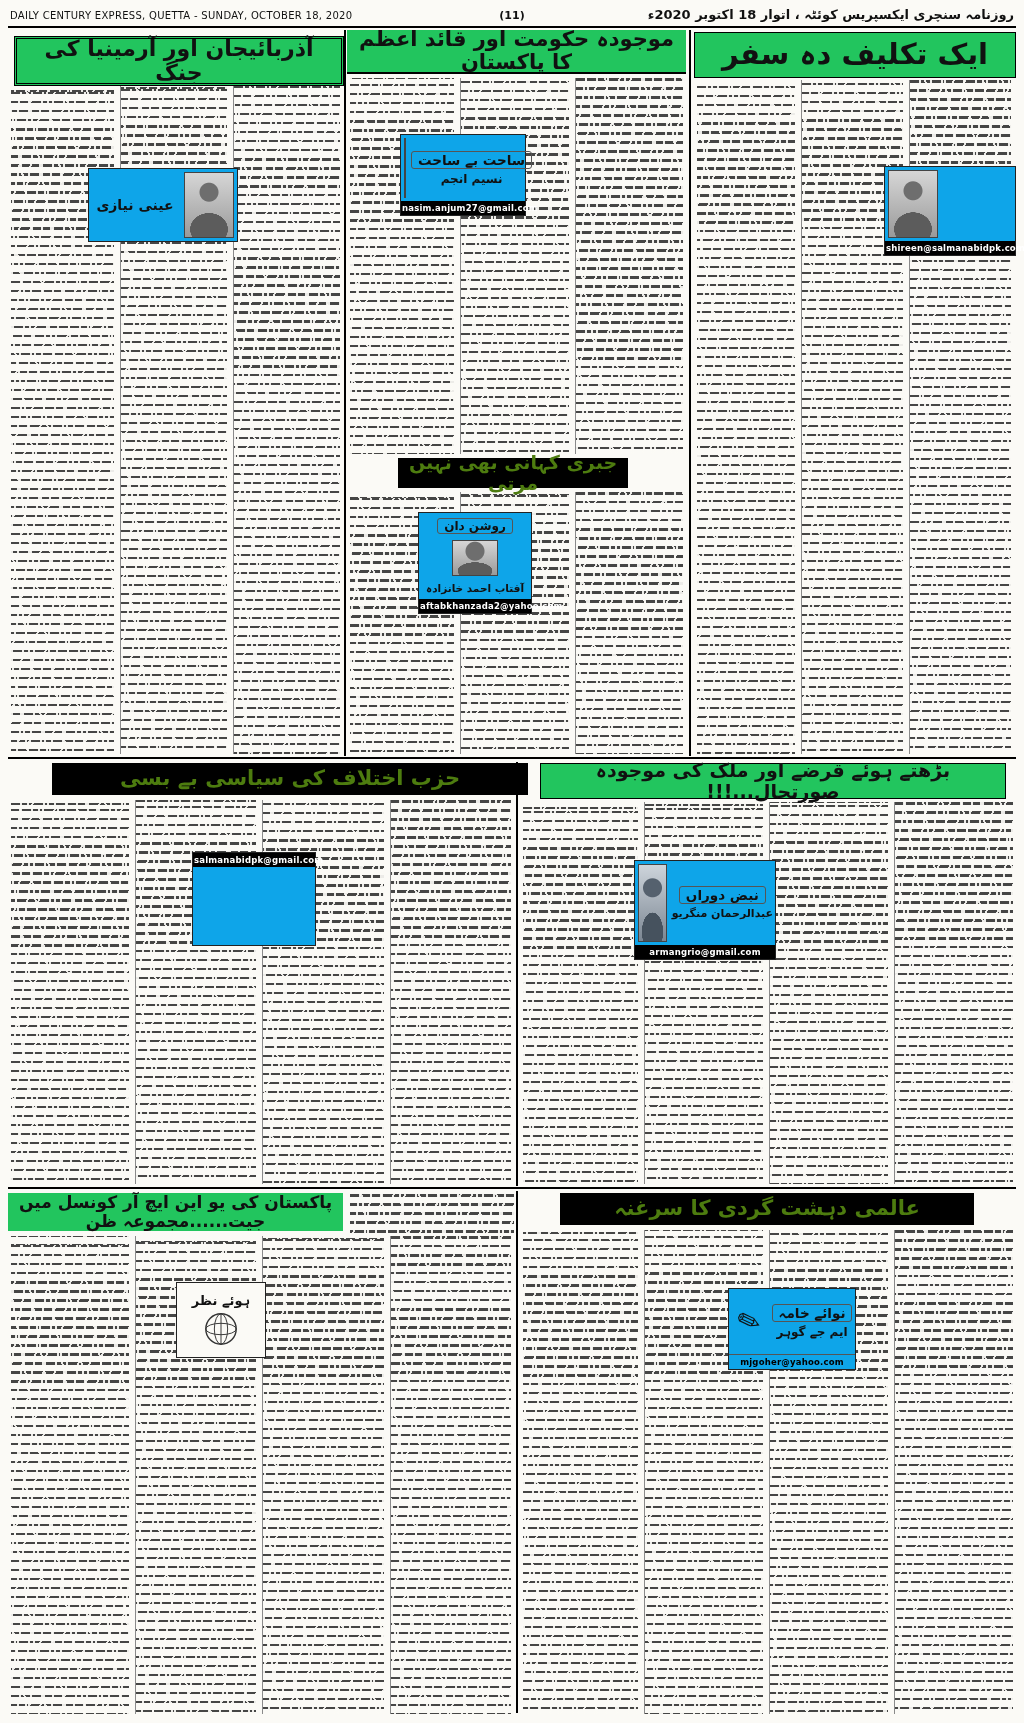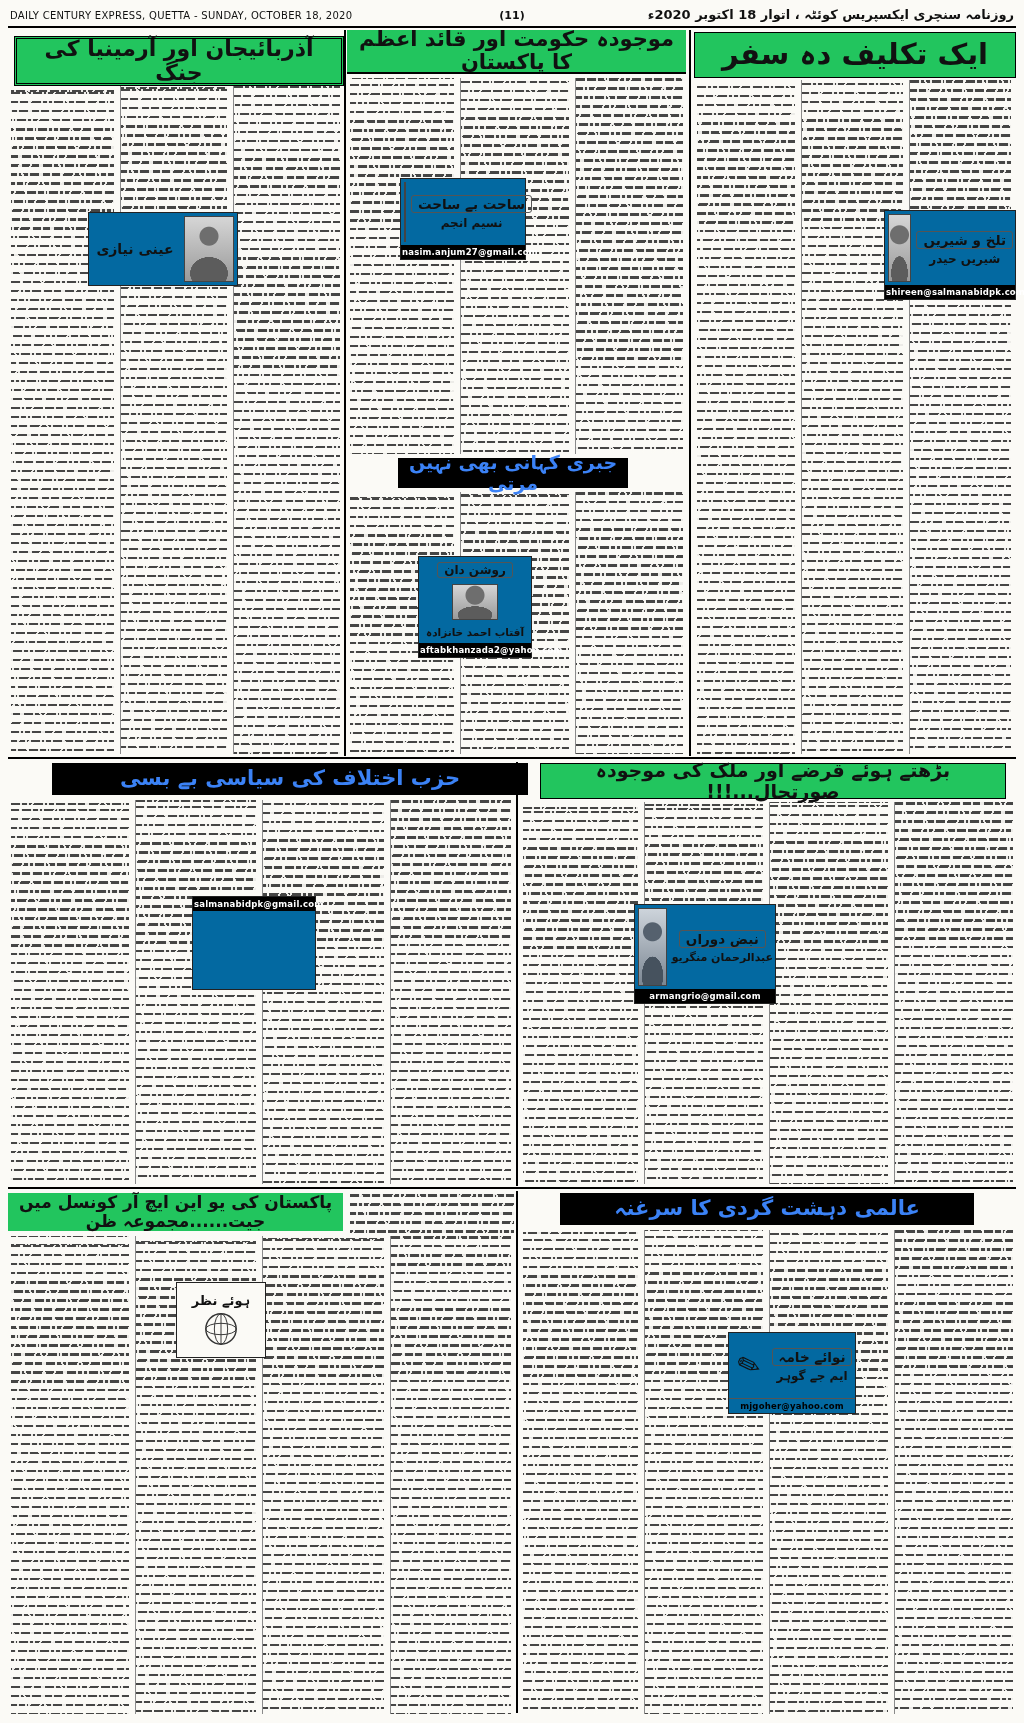--- a/index.html
+++ b/index.html
@@ -12,36 +12,36 @@
   .rule { position:absolute; background:#000; }
   
   .mast-left  { position:absolute; left:10px; top:10px; font-size:10px; letter-spacing:.3px; direction:ltr; }
   .mast-page  { position:absolute; left:0; right:0; top:9px; text-align:center; font-size:11px; font-weight:bold; }
   .mast-right { position:absolute; right:10px; top:7px; font-size:13px; font-weight:bold; direction:rtl; }
   
   .hl { position:absolute; display:flex; align-items:center; justify-content:center;
         font-weight:bold; direction:rtl; z-index:2; background:#22c55e; text-align:center; line-height:1.1; }
   .hl-box    { border:1.5px solid #000; }
   .hl-double { border:3px double #000; }
-  .hl-bar    { background:#000; color:#3b82f6; }
+  .hl-bar    { background:#000; color:#4d7c0f; }
   .hl-underline { border-bottom:2px solid #000; }
   
   .cols { position:absolute; display:flex; z-index:1; direction:rtl; }
   .col  { flex:1 1 0; margin:0 3px; }
   .col:not(:last-child){ border-left:1px solid #8a8a8a; padding-left:3px; }
   .sim, .simblock {
     background-image:
       repeating-linear-gradient(100deg, transparent 0 9px,  rgba(251,250,246,.92) 9px 11px),
       repeating-linear-gradient(80deg,  transparent 0 17px, rgba(251,250,246,.92) 17px 19px),
       repeating-linear-gradient(180deg, rgba(30,30,30,.82) 0 2.5px, transparent 2.5px 9px);
   }
   .simblock { position:absolute; z-index:1; }
   
-  .abox { position:absolute; z-index:5; background:#0369a1; border:1px solid #222;
-          display:flex; flex-direction:column; direction:rtl;margin-top:44px; }
+  .abox { position:absolute; z-index:5; background:#0ea5e9; border:1px solid #222;
+          display:flex; flex-direction:column; direction:rtl; }
   .abox-main { flex:1; display:flex; align-items:stretch; }
   .abox-main.flip { flex-direction:row-reverse; }
   .ainfo { flex:1; display:flex; flex-direction:column; align-items:center; justify-content:center; gap:3px; padding:2px; }
   .atitle { font-size:13.5px; font-weight:bold; border:1px solid #555; border-radius:3px; padding:0 6px; white-space:nowrap; }
   .aname  { font-size:12px; font-weight:bold; white-space:nowrap; }
   .aemail { background:#000; color:#fff; font-size:8.5px; font-weight:bold; text-align:center;
             padding:2px 1px; direction:ltr; letter-spacing:.2px; }
   .aemail-plain { color:#000; background:none; border-top:1px solid #555; }
   .photo { width:48px; margin:3px; border:1px solid #444; }
   .photo-gray {
@@ -91,24 +91,20 @@
   <section>
     <div class="hl hl-box" style="left:694px;top:32px;width:320px;height:44px;font-size:29px">ایک تکلیف دہ سفر</div>
     <div class="cols" style="left:694px;top:80px;width:320px;height:674px">
         <div class="col sim" style="background-position-y: 0px;"></div>
         <div class="col sim" style="background-position-y: 3px;"></div>
         <div class="col sim" style="background-position-y: 6px;"></div>
       </div>
     <div class="abox" style="left:884px;top:166px;width:130px;height:88px">
       <div class="abox-main flip">
         <div class="photo photo-gray"></div>
-        <div class="ainfo">
-          <span class="atitle">تلخ و شیریں</span>
-          <span class="aname">شیریں حیدر</span>
-        </div>
       </div>
       <div class="aemail">shireen@salmanabidpk.com</div>
     </div>
   </section>
 
   <section>
     <div class="hl hl-underline" style="left:347px;top:30px;width:339px;height:42px;font-size:21px">موجودہ حکومت اور قائد اعظم کا پاکستان</div>
     <div class="cols" style="left:347px;top:78px;width:339px;height:376px">
         <div class="col sim" style="background-position-y: 0px;"></div>
         <div class="col sim" style="background-position-y: 3px;"></div>

